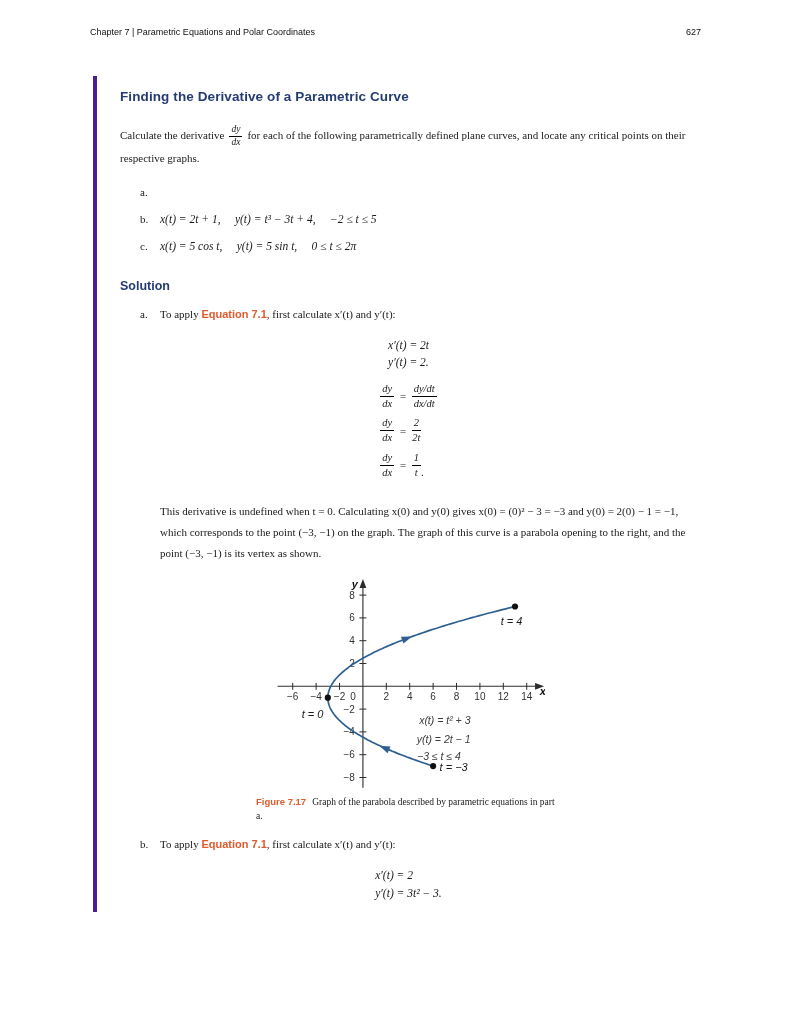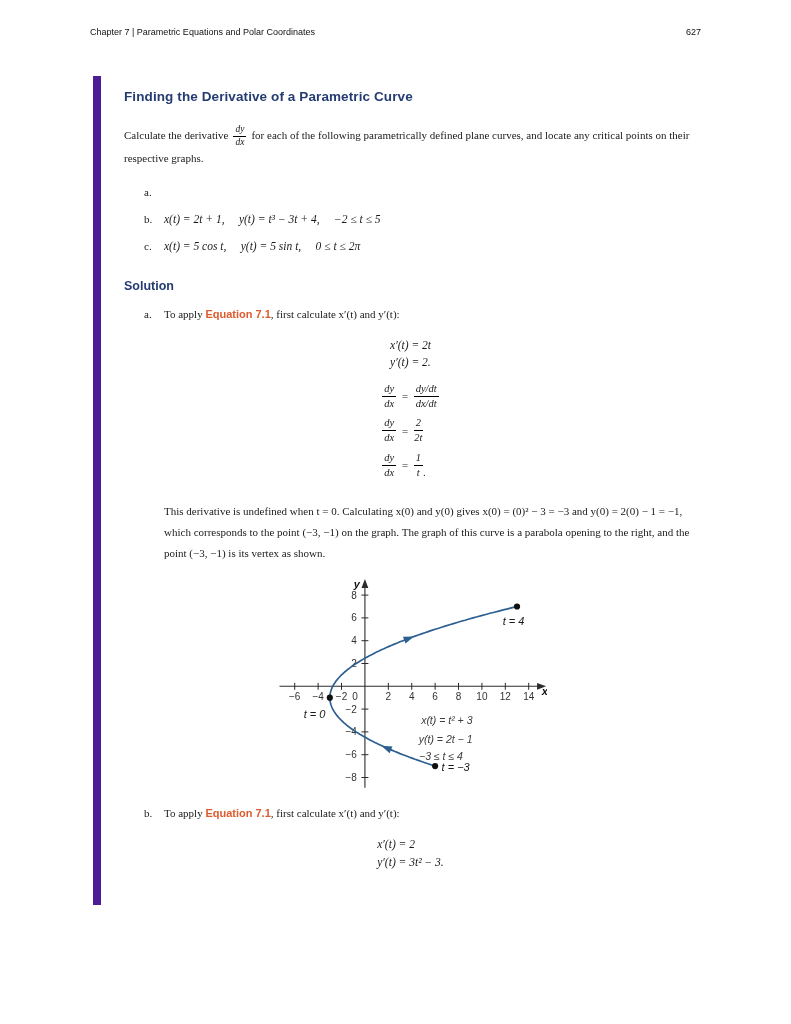--- a/index.html
+++ b/index.html
@@ -8,21 +8,21 @@
     width:791px; height:912px; background:#fff; position:relative; overflow:hidden;
     font-family:"Liberation Serif", serif; color:#1a1a1a;
   }
   .pg-header {
     display:flex; justify-content:space-between; align-items:baseline;
     padding:27px 90px 0 90px;
     font-family:"Liberation Sans", sans-serif; font-size:9px; color:#111;
   }
   .example {
     margin:39px 80px 0 93px;
-    border-left:8px solid #4c1d95;
+    border-left:4px solid #4c1d95;
     padding:13px 14px 34px 23px;
   }
   .ex-title {
     font-family:"Liberation Sans", sans-serif; font-weight:bold;
     font-size:13.5px; color:#253c72; letter-spacing:0.1px;
   }
   .intro { font-size:11px; line-height:21px; margin-top:21px; }
   .frac {
     display:inline-block; text-align:center; vertical-align:middle;
     font-style:italic; line-height:1.05; margin:0 5px;
@@ -212,20 +212,21 @@
           <circle cx="241.02" cy="28.5" r="3.1" fill="#101010"></circle>
           <text x="237.50999999999996" y="47.31" text-anchor="middle" font-family="&quot;Liberation Sans&quot;, sans-serif" font-size="11px" font-style="italic" fill="#1a1a1a">t = 4</text>
           <circle cx="53.81999999999999" cy="119.7" r="3.1" fill="#101010"></circle>
           <text x="38.60999999999999" y="139.65" text-anchor="middle" font-family="&quot;Liberation Sans&quot;, sans-serif" font-size="11px" font-style="italic" fill="#1a1a1a">t = 0</text>
           <circle cx="159.11999999999998" cy="188.1" r="3.1" fill="#101010"></circle>
           <text x="165.55499999999998" y="193.23" text-anchor="start" font-family="&quot;Liberation Sans&quot;, sans-serif" font-size="11px" font-style="italic" fill="#1a1a1a">t = −3</text>
           <text x="170.82" y="146.49" text-anchor="middle" font-family="&quot;Liberation Sans&quot;, sans-serif" font-size="10.5px" font-style="italic" fill="#3d3d3d">x(t) = t² + 3</text>
           <text x="169.64999999999998" y="164.73" text-anchor="middle" font-family="&quot;Liberation Sans&quot;, sans-serif" font-size="10.5px" font-style="italic" fill="#3d3d3d">y(t) = 2t − 1</text>
           <text x="164.97" y="182.4" text-anchor="middle" font-family="&quot;Liberation Sans&quot;, sans-serif" font-size="10.5px" font-style="italic" fill="#3d3d3d">−3 ≤ t ≤ 4</text>
         </svg>
+      <div class="caption"><span class="cap-label">Figure 7.17</span><span>Graph of the parabola described by parametric equations in part a.</span></div>
     </div>
 
     <div class="sol-item">
       <span class="pmarker">b.</span>
       <span class="sol-text"><span>To apply </span><a class="eqlink">Equation 7.1</a><span>, first calculate x′(t) and y′(t):</span></span>
     </div>
 
     <div class="eqwrap">
       <span class="eqgrid">
         <span class="glhs">x′(t) = </span>

